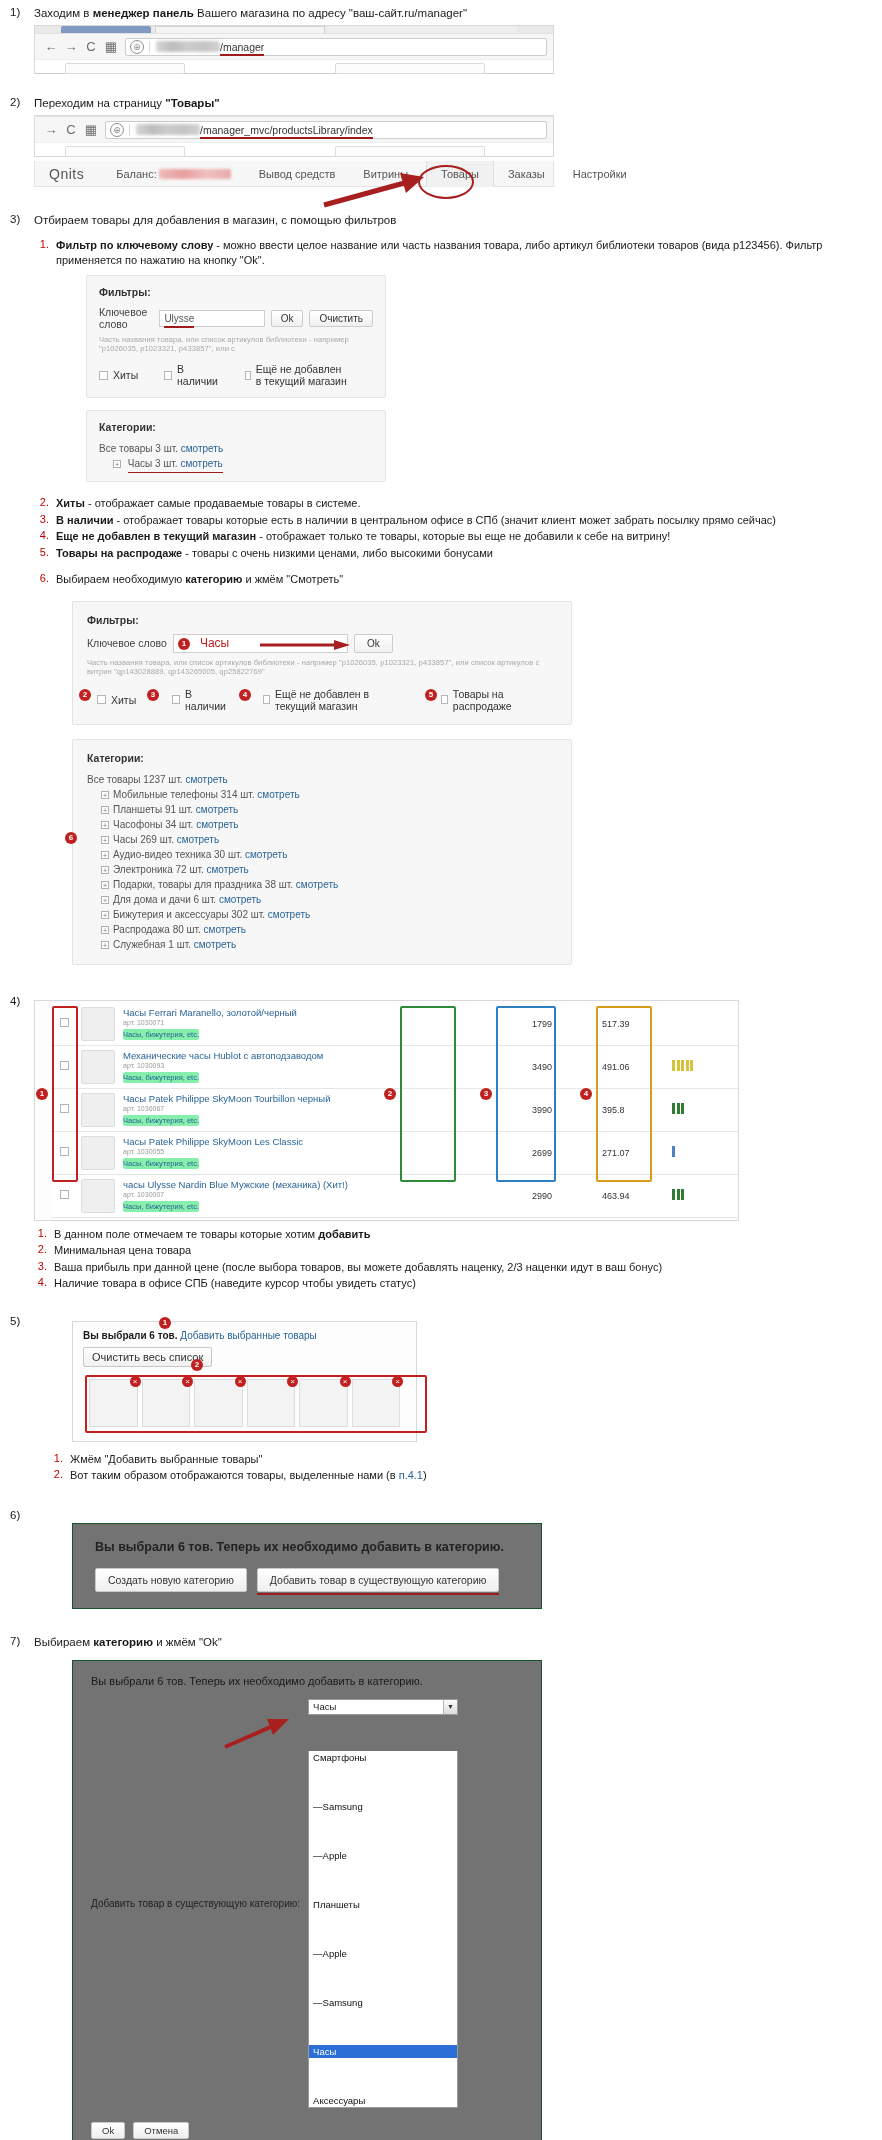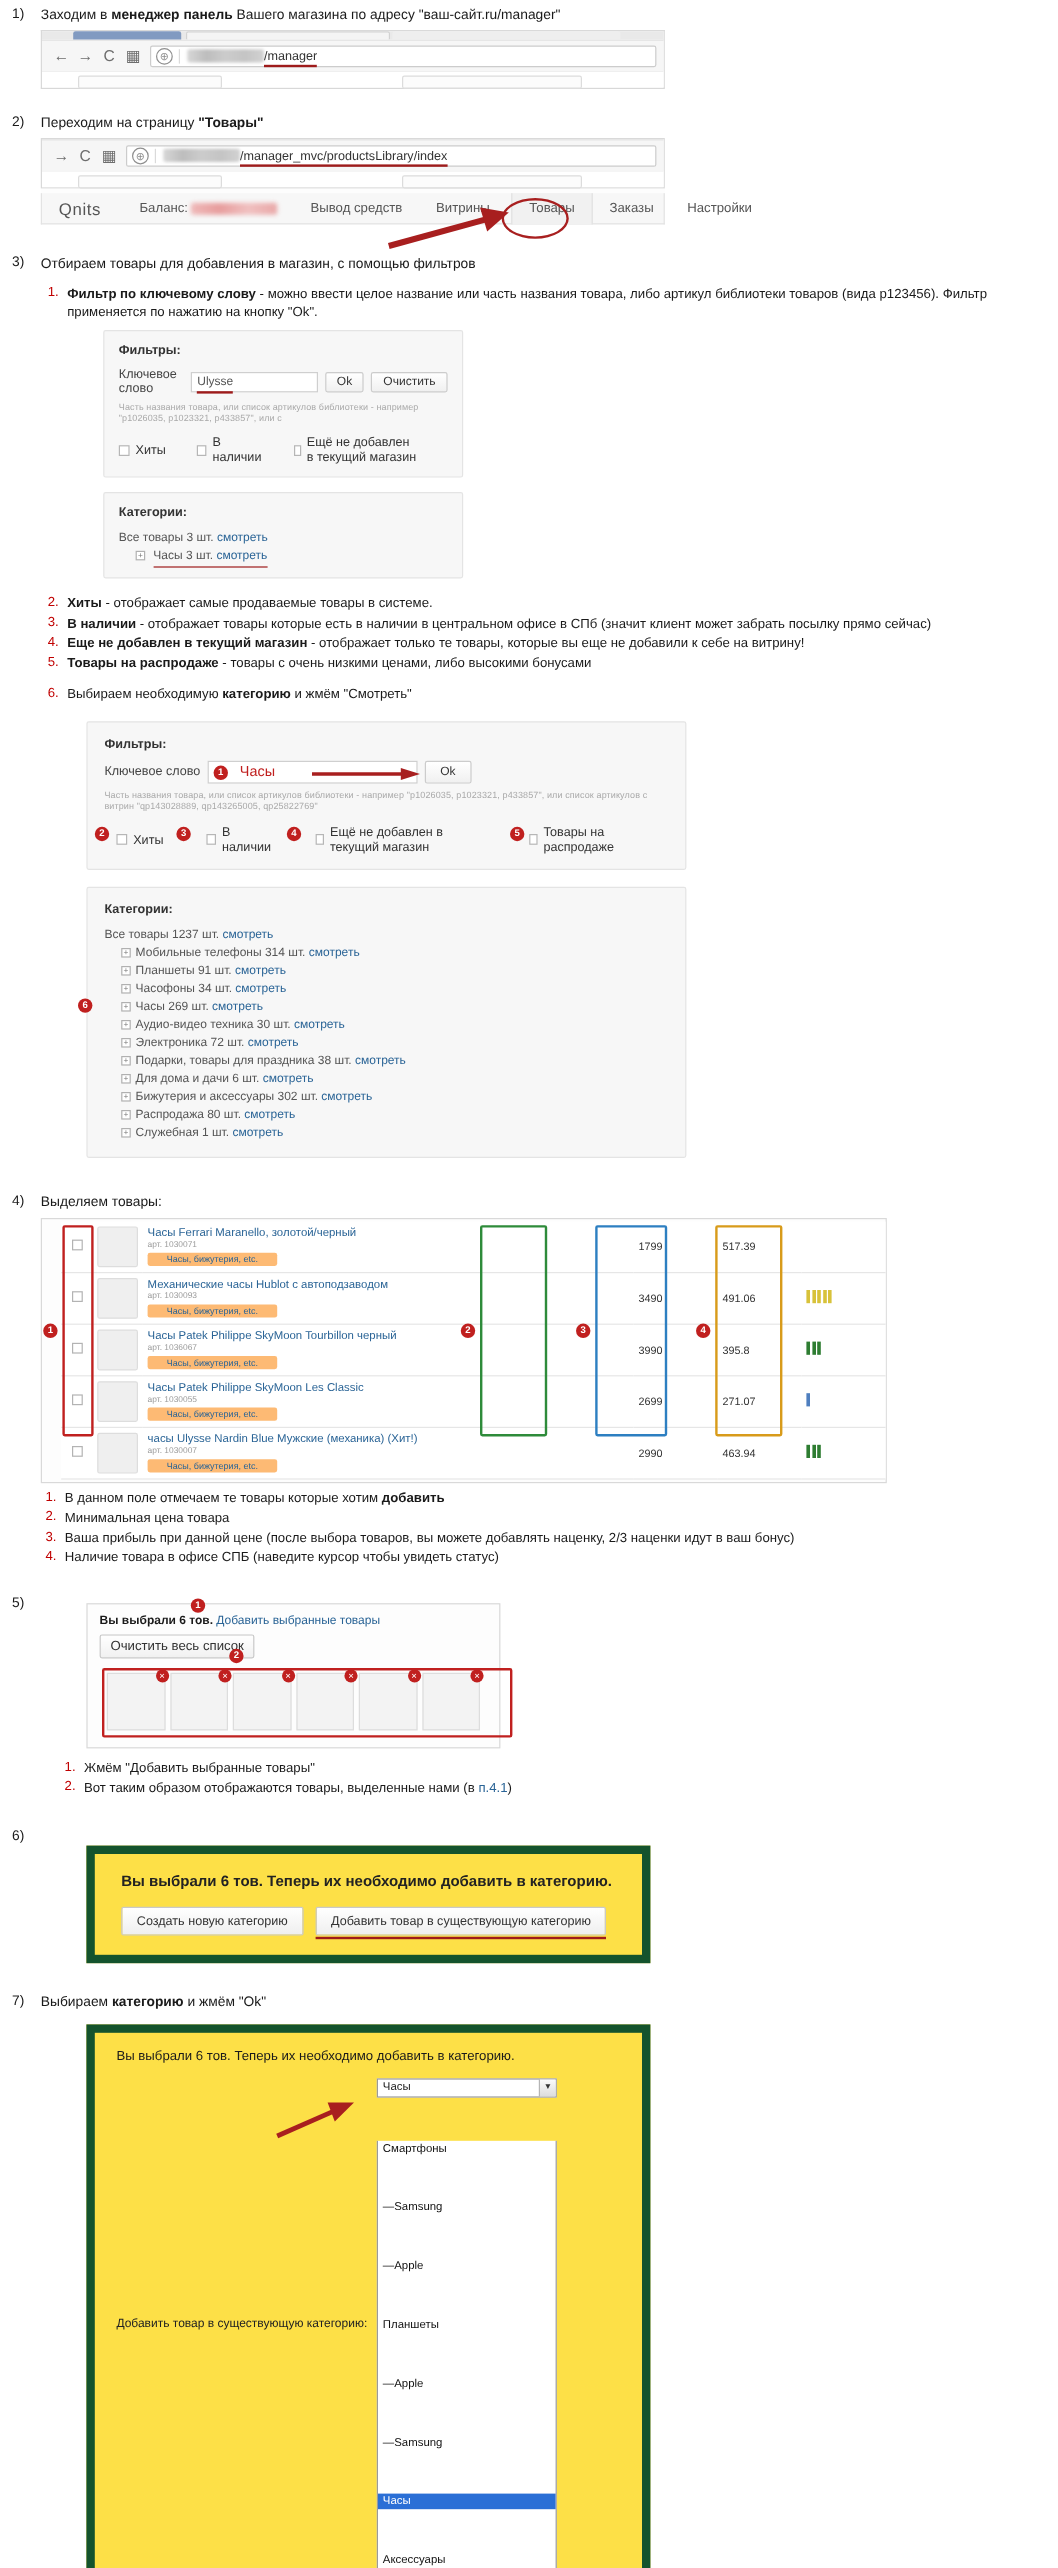--- a/index.html
+++ b/index.html
@@ -114,22 +114,22 @@
   
   .ptable { width:100%; border-collapse:collapse; background:#fff; }
   .ptable td { border-bottom:1px solid #e6e6e6; padding:4px 4px; vertical-align:middle; font-size:9px; }
   .ptable .c-chk { width:26px; text-align:center; }
   .ptable .c-chk .box { width:9px; height:9px; border:1px solid #b3b3b3; background:#fff; display:inline-block;}
   .ptable .c-img { width:42px; }
   .thumb { width:34px; height:34px; border:1px solid #ddd; border-radius:2px;
            background:#efefef; display:block; }
   .pname { color:#2a6496; font-size:9.5px; text-decoration:none; display:block; }
   .part { color:#9a9a9a; font-size:7px; margin-top:1px; }
-  .ptag { display:inline-block; background:#fdba74; color:#2a6496; font-size:7.5px;
-          padding:1px 16px; margin-top:3px; border-radius:2px; }
+  .ptag { display:inline-block; background:#86efac; color:#2a6496; font-size:7.5px;
+          padding:1px 0; margin-top:3px; border-radius:2px; }
   .c-price, .c-profit { text-align:left; font-size:9.5px; color:#333; width:70px; padding-left:12px;}
   .c-stock { width:70px; text-align:left; padding-left:10px; }
   .bars { display:inline-flex; gap:1.5px; }
   .bars i { display:block; width:3px; height:11px; background:#2e7d32; }
   .bars i.blue { background:#4f7fbf; }
   .bars i.yel { background:#d8c23a; }
 
   .hl { position:absolute; border:2px solid; border-radius:2px; pointer-events:none; }
 
   
@@ -137,21 +137,21 @@
   .selstrip .cell { width:52px; height:48px; border:1px solid #ddd; background:#f3f3f3; position:relative; }
   .selstrip .cell .x { position:absolute; top:-4px; right:-4px; width:11px; height:11px;
       border-radius:50%; background:#c0201f; color:#fff; font-size:8px; line-height:11px;
       text-align:center; }
 
   .linkblue { color:#2a6496; text-decoration:none; }
   .bluebtn { border:1px solid #c8c8c8; background:linear-gradient(#fff,#f1f1f1);
              font-size:11px; padding:3px 8px; border-radius:2px; color:#333; }
 
   
-  .bigbox { border:7px solid #14532d; background:#fde047; padding:16px 22px; }
+  .bigbox { border:1px solid #14532d; background:#737373; padding:16px 22px; }
   .bigbox .htxt { font-size:12.5px; font-weight:bold; color:#222; margin-bottom:14px; }
   .bigbox .btns { display:flex; gap:10px; align-items:center; }
   .bb { border:1px solid #c9c9c9; background:linear-gradient(#fff,#efefef);
         font-size:10.5px; padding:5px 12px; border-radius:2px; color:#333; }
 
   .selectbox { width:150px; height:16px; border:1px solid #9a9a9a; background:#fff;
                font-size:9.5px; color:#222; display:flex; align-items:center;
                justify-content:space-between; padding:0 0 0 4px; }
   .selectbox .arrowbtn { width:14px; height:14px; background:linear-gradient(#fbfbfb,#dcdcdc);
                border-left:1px solid #b5b5b5; display:flex; align-items:center;
@@ -407,21 +407,20 @@
             <div class="indent"><span class="plus">+</span><span>Служебная 1 шт.</span> <a href="#">смотреть</a></div>
           </div>
         </div>
       </div>
     </div>
   </div>
 
   <div class="step" style="margin-top:30px;">
     <div class="step-num">4)</div>
     <div class="step-body">
-      <div class="step-title">Выделяем товары:</div>
 
       <div style="position:relative; margin-top:5px; width:705px;">
         <div class="shot" style="padding:2px 0 2px 16px;">
           <table class="ptable">
             <tbody>
               <tr>
                 <td class="c-chk"><span class="box"></span></td>
                 <td class="c-img">
                     <span class="thumb"></span>
                   </td>

